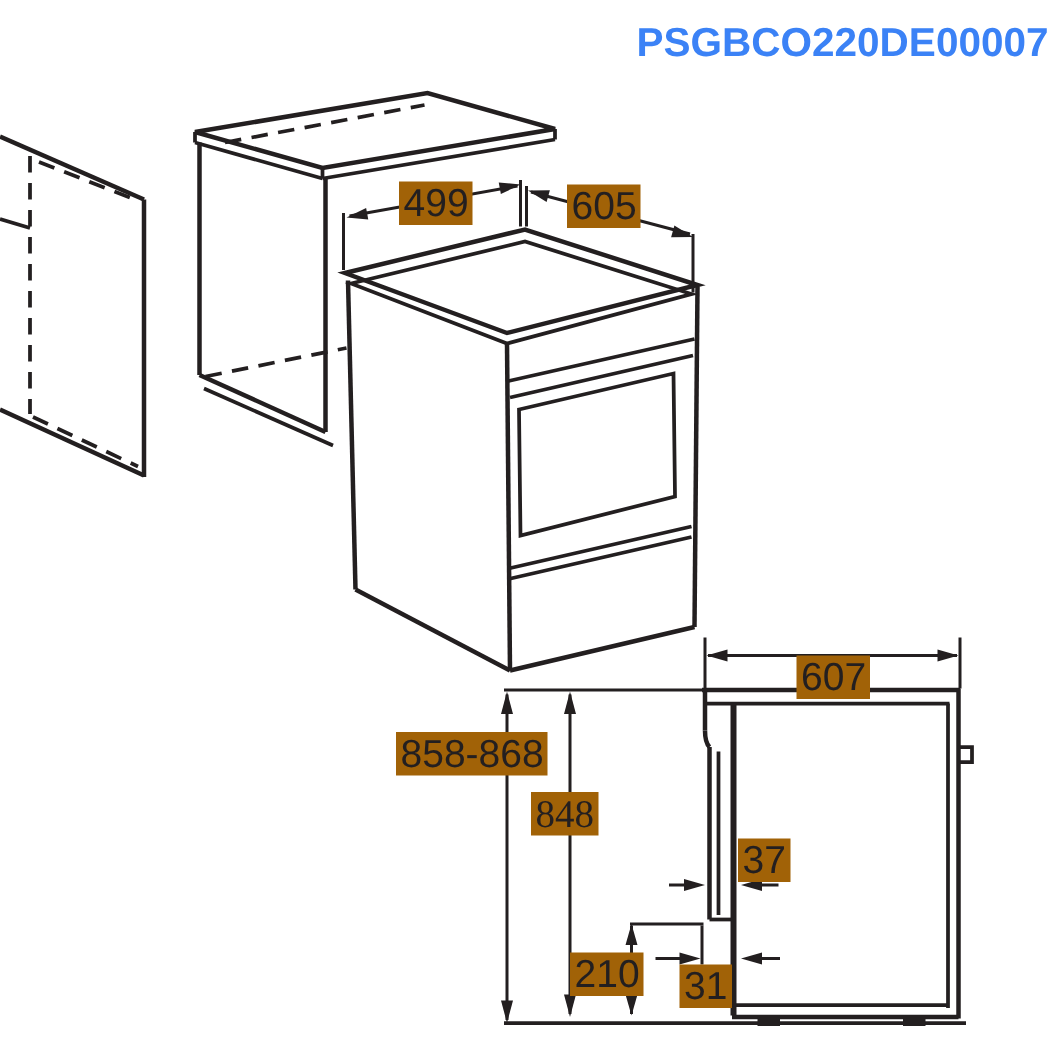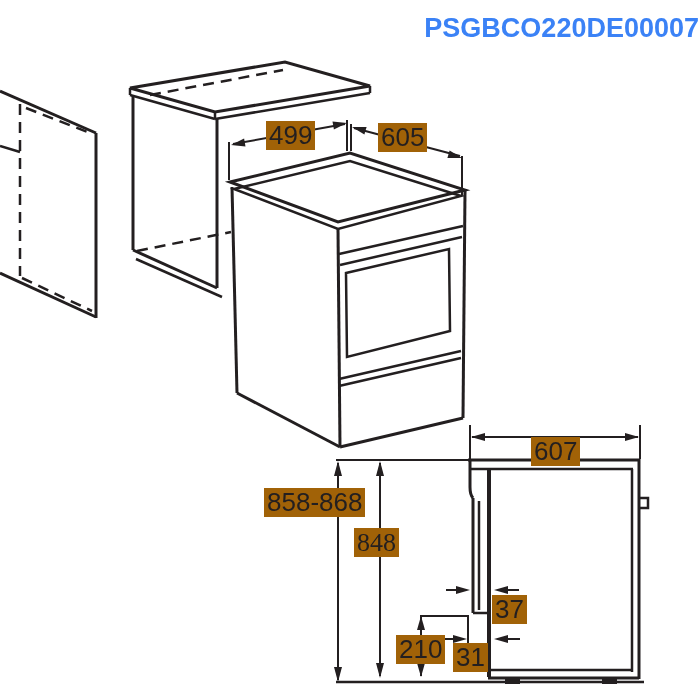--- a/index.html
+++ b/index.html
@@ -147,17 +147,17 @@
   </g>
 </svg>
 
 <div class="drawing-title">PSGBCO220DE00007</div>
 
 <div class="dim-label" style="left:266px;top:121px;">499</div>
 <div class="dim-label" style="left:378px;top:123px;">605</div>
 <div class="dim-label" style="left:531px;top:437px;">607</div>
 <div class="dim-label" style="left:264px;top:488px;">858-868</div>
 <div class="dim-label" style="left:354px;top:528px;font-family:Liberation Serif, serif;">848</div>
-<div class="dim-label" style="left:396px;top:635px;">210</div>
-<div class="dim-label" style="left:492px;top:559px;margin-top:36px;">37</div>
+<div class="dim-label" style="left:380px;top:635px;">210</div>
+<div class="dim-label" style="left:492px;top:559px;">37</div>
 <div class="dim-label" style="left:453px;top:643px;">31</div>
 
 </div>
 
 </body></html>

